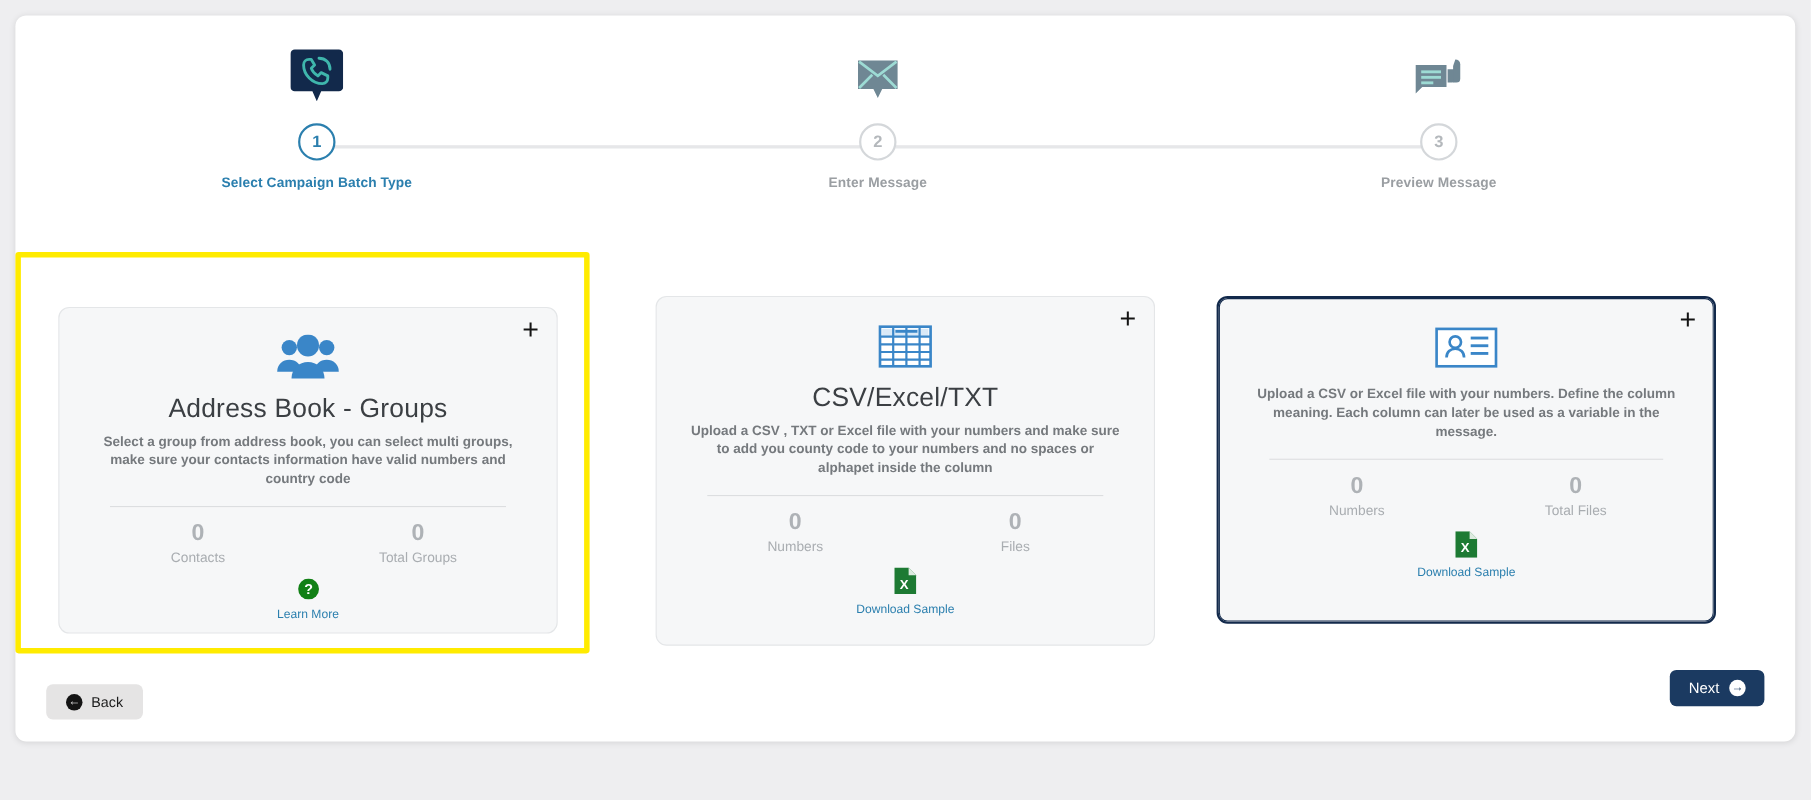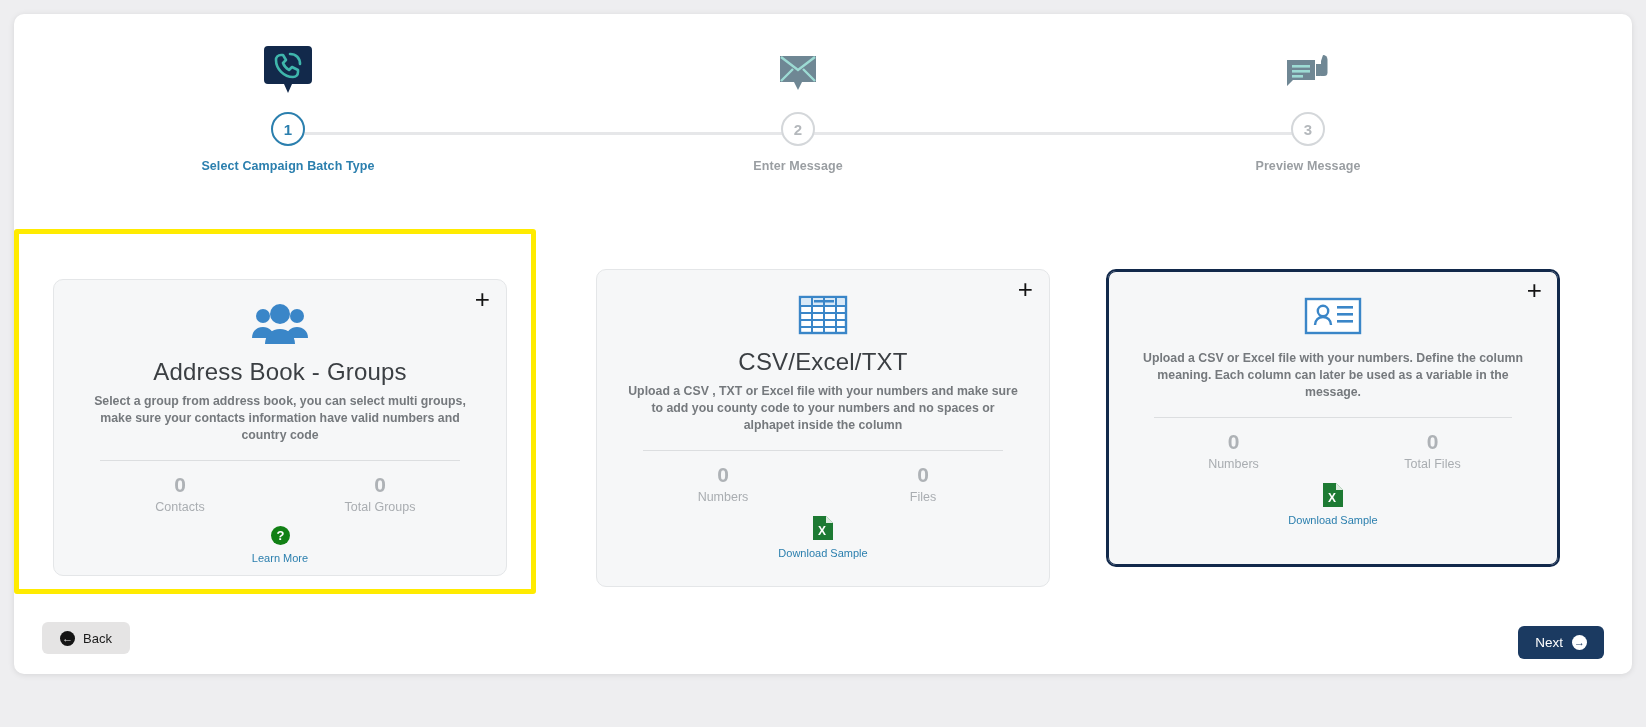--- a/index.html
+++ b/index.html
@@ -202,21 +202,21 @@
     color: #1b1b1b;
     display: flex;
     align-items: center;
     gap: 8px;
     cursor: pointer;
     font-family: "Liberation Sans", sans-serif;
   }
   .btn-next {
     position: absolute;
     right: 28px;
-    bottom: 15px;
+    bottom: 32px;
     background: #1b3a61;
     border: none;
     border-radius: 6px;
     height: 33px;
     padding: 0 17px;
     font-size: 13.5px;
     color: #ffffff;
     display: flex;
     align-items: center;
     gap: 9px;

